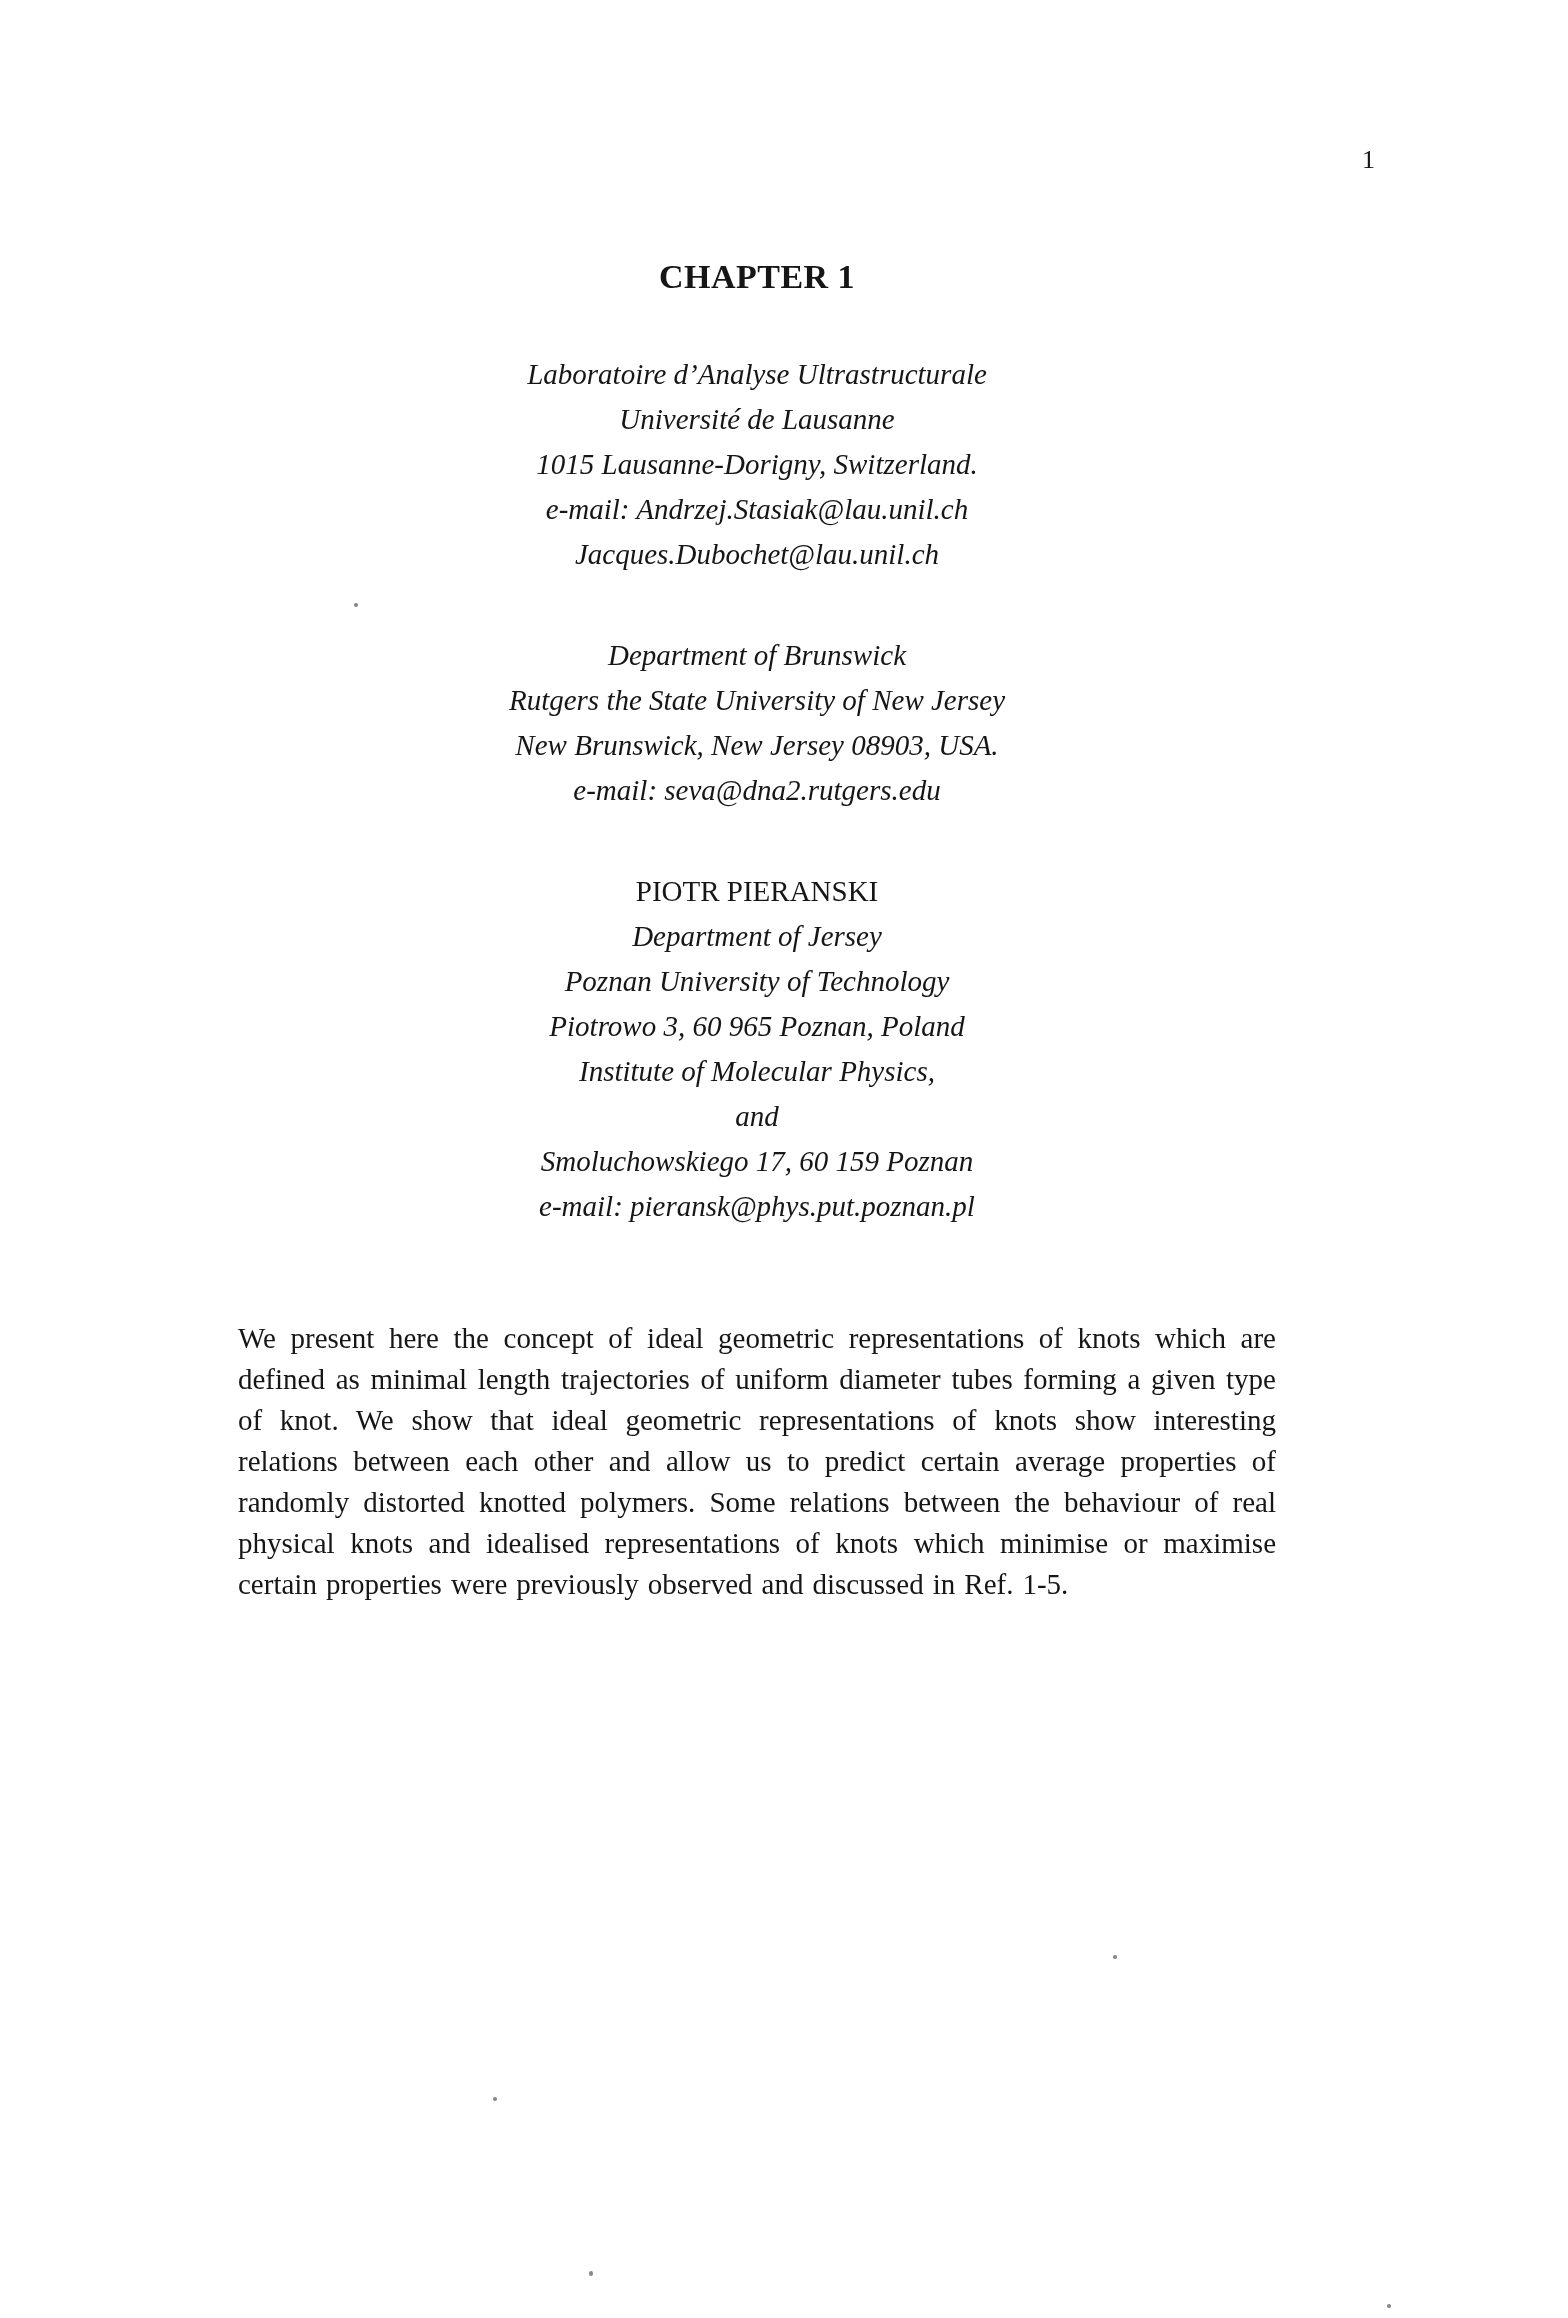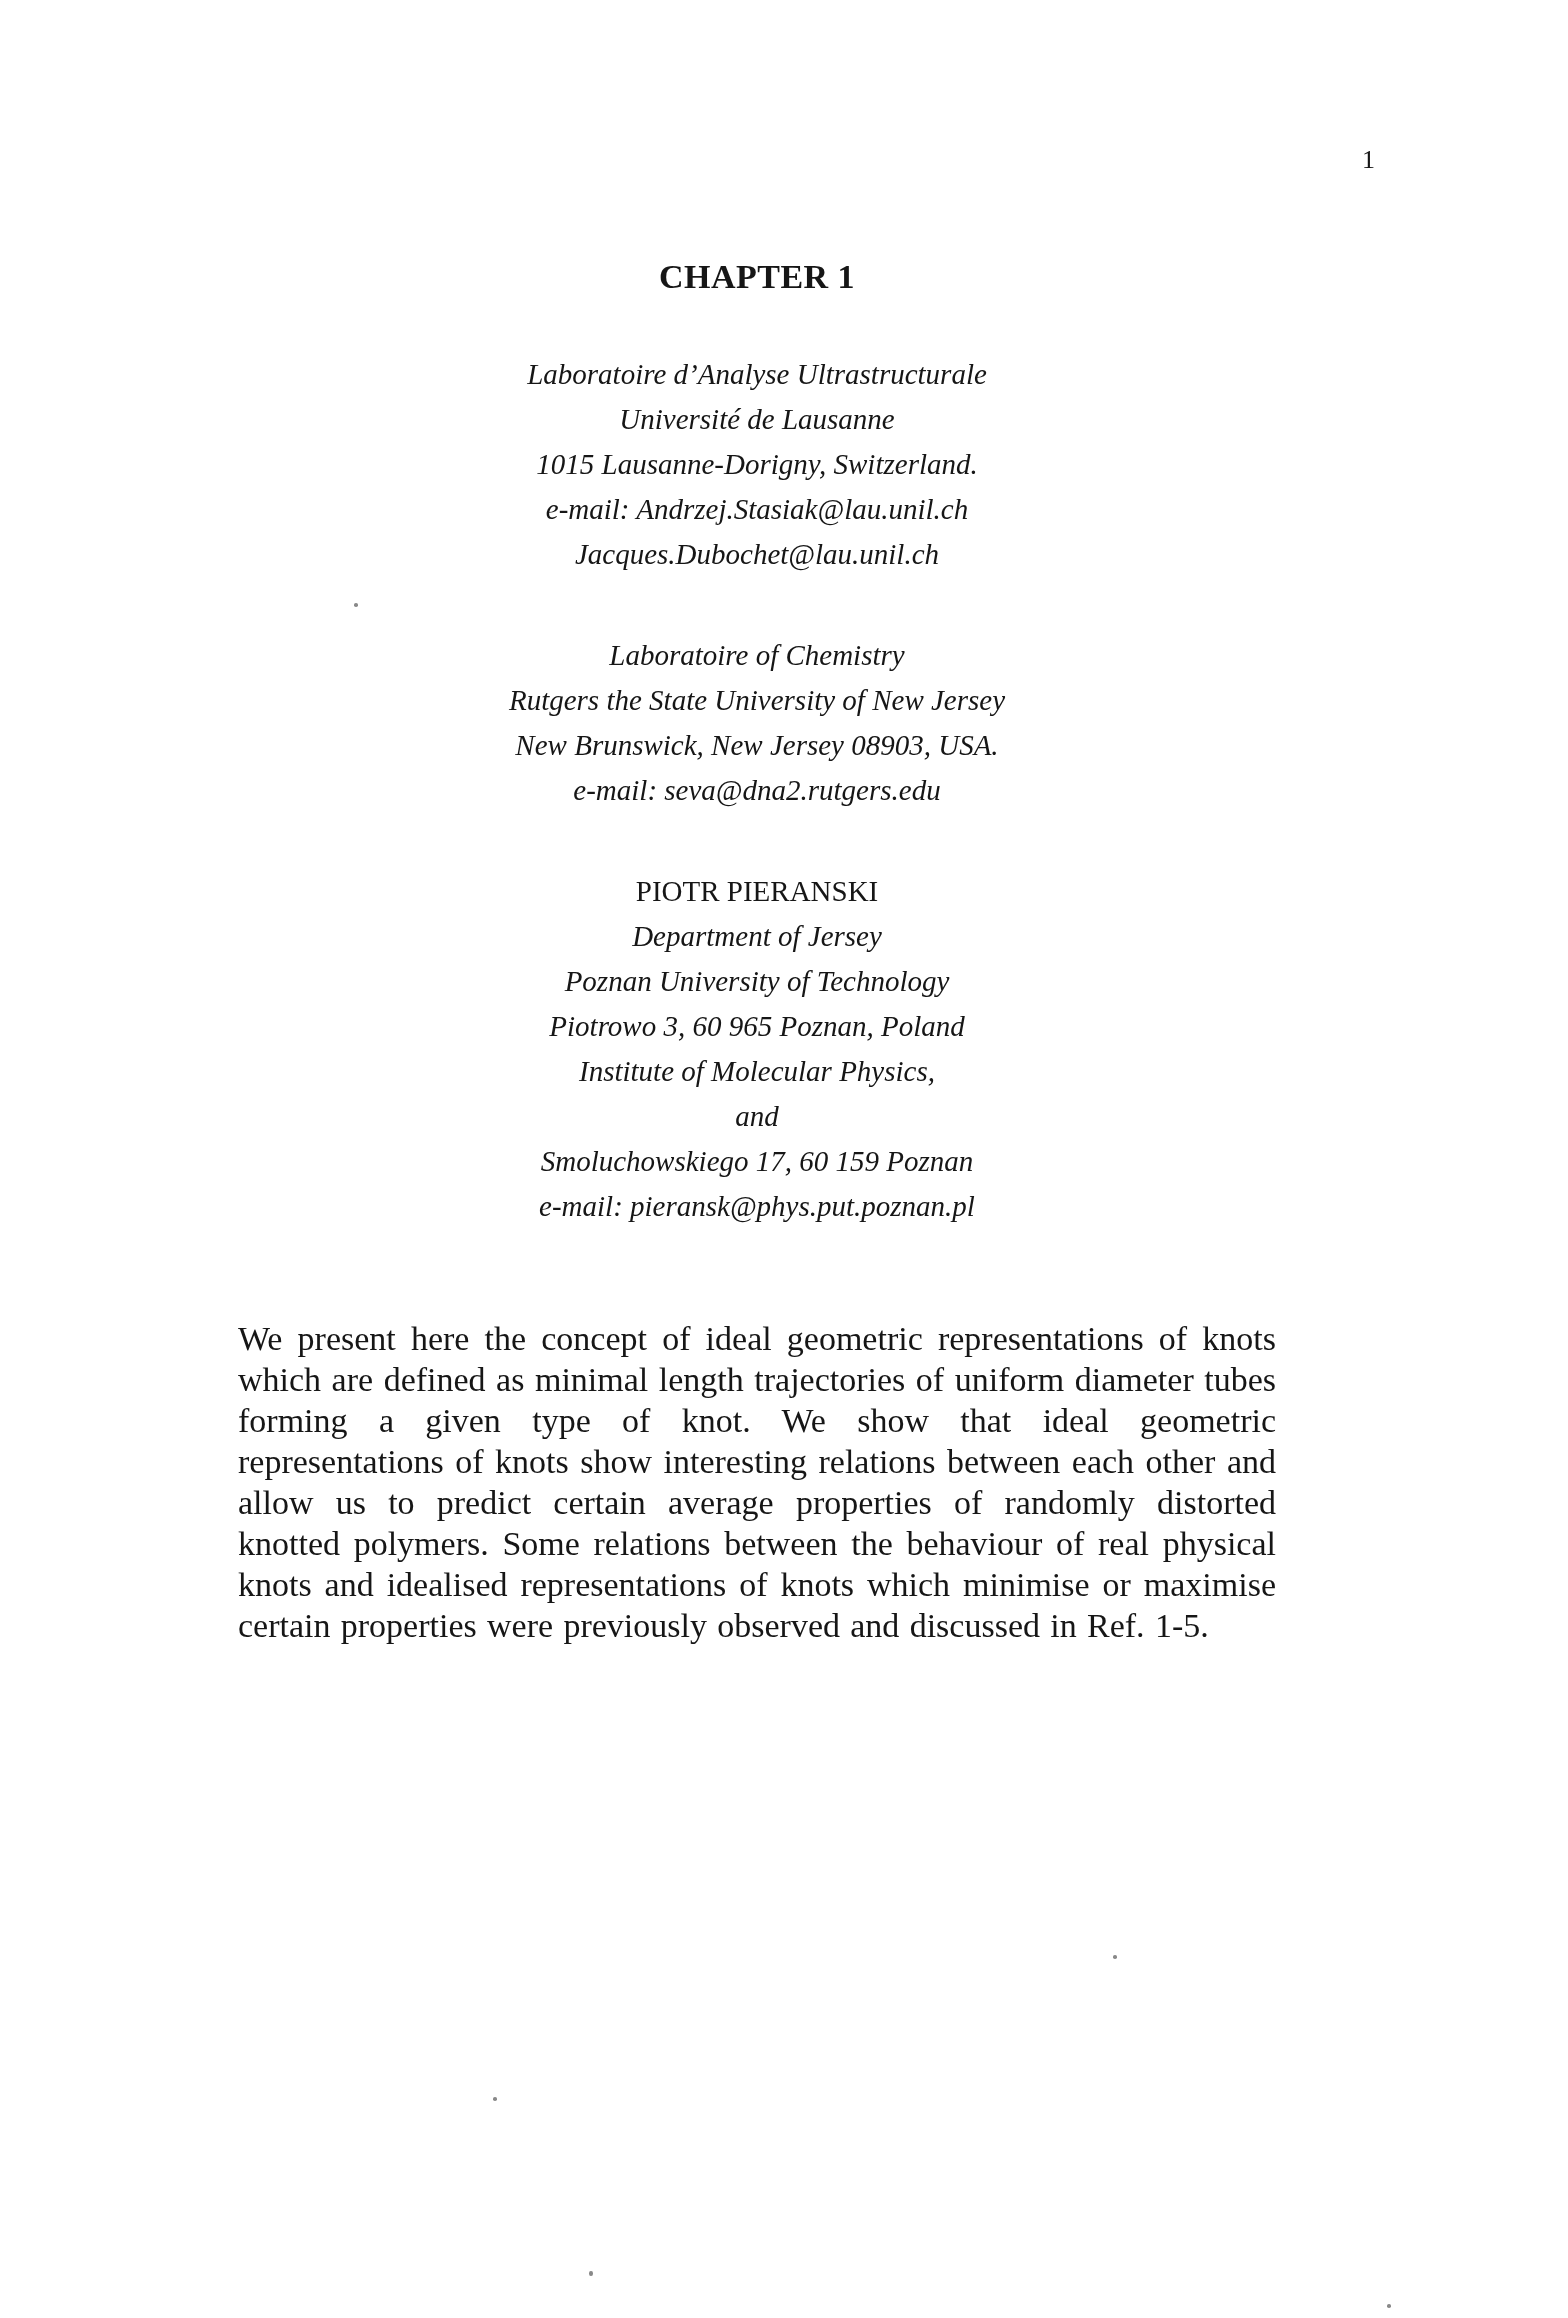--- a/index.html
+++ b/index.html
@@ -50,21 +50,21 @@
   .author-names {
     font-style: normal;
   }
   .affil {
     font-style: italic;
     font-family: Liberation Serif, serif;
   }
   .abstract {
     margin: 89px 0 0 0;
     text-align: justify;
-    font-size: 34px;
+    font-size: 29px;
     line-height: 41px;
     word-spacing: 1.8px;
   }
   .speck {
     position: absolute;
     background: #4a4a4a;
     border-radius: 50%;
     opacity: 0.65;
   }
 </style>
@@ -80,21 +80,21 @@
 
   <section class="author-block">
     <div class="affil">Laboratoire d’Analyse Ultrastructurale</div>
     <div class="affil">Université de Lausanne</div>
     <div class="affil">1015 Lausanne-Dorigny, Switzerland.</div>
     <div class="affil">e-mail: Andrzej.Stasiak@lau.unil.ch</div>
     <div class="affil">Jacques.Dubochet@lau.unil.ch</div>
   </section>
 
   <section class="author-block">
-    <div class="affil">Laboratoire of Chemistry</div>
+    <div class="affil">Department of Brunswick</div>
     <div class="affil">Rutgers the State University of New Jersey</div>
     <div class="affil">New Brunswick, New Jersey 08903, USA.</div>
     <div class="affil">e-mail: seva@dna2.rutgers.edu</div>
   </section>
 
   <section class="author-block">
     <div class="author-names">PIOTR PIERANSKI</div>
     <div class="affil">Department of Jersey</div>
     <div class="affil">Poznan University of Technology</div>
     <div class="affil">Piotrowo 3, 60 965 Poznan, Poland</div>

